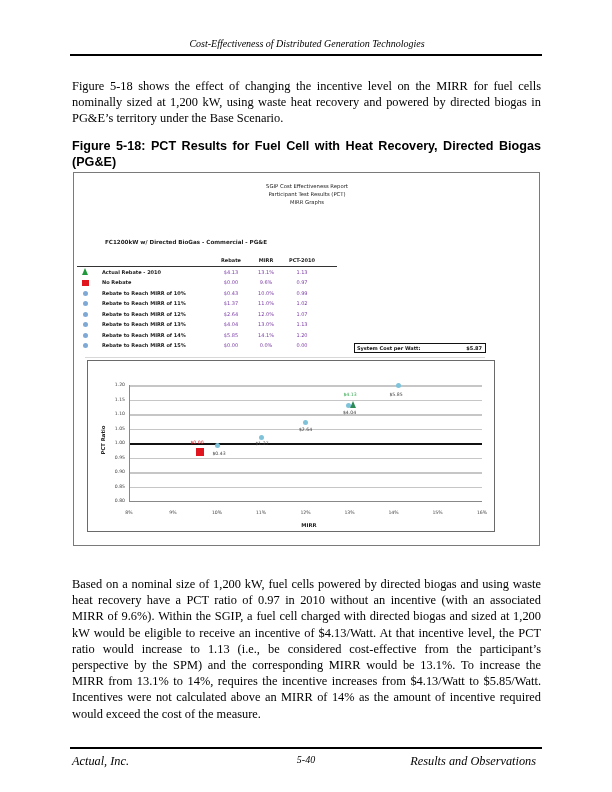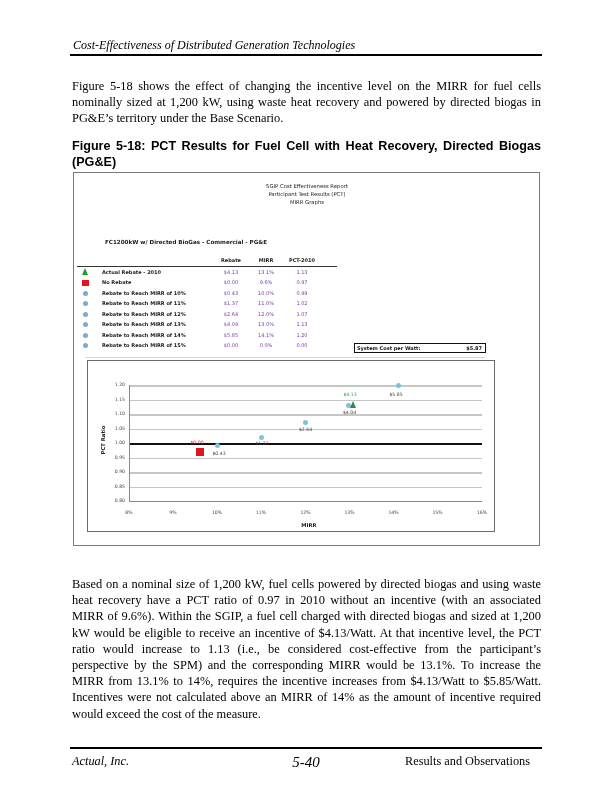--- a/index.html
+++ b/index.html
@@ -1,18 +1,18 @@
 <!DOCTYPE html>
 <html><head>
 <meta charset="utf-8">
 <style>
   html, body { margin: 0; padding: 0; background: #ffffff; }
   body { width: 612px; height: 792px; position: relative; overflow: hidden; font-family: "Liberation Serif", serif; color: #000; }
 
-  .running-header { position: absolute; left: 73px; top: 38px; width: 468px; font-style: italic; font-size: 12px; }
+  .running-header { position: absolute; left: 73px; top: 38px; width: 468px; text-align: center; font-style: italic; font-size: 10px; }
   .header-rule { position: absolute; left: 70px; top: 54px; width: 472px; height: 1.5px; background: #000; }
 
   .para { position: absolute; left: 72px; width: 469px; font-size: 12.4px; line-height: 16.2px; text-align: justify; text-align-last: left; }
   .para-1 { top: 78px; }
   .para-2 { top: 576px; }
 
   .fig-caption { position: absolute; left: 72px; top: 139px; width: 469px; font-family: "Liberation Sans", sans-serif; font-weight: bold; font-size: 12.6px; line-height: 15.5px; text-align: justify; text-align-last: left; }
 
   .fig-box { position: absolute; left: 73px; top: 172px; width: 467px; height: 374px; border: 1px solid #7a7a7a; box-sizing: border-box; }
   .report-title { position: absolute; left: 222px; top: 182px; width: 170px; text-align: center; font-family: "DejaVu Sans", sans-serif; font-size: 5.3px; line-height: 8px; color: #222; }
@@ -50,22 +50,22 @@
   .pt { position: absolute; }
   .pt.dot { width: 5px; height: 5px; margin-left: -2.5px; margin-top: -2.5px; border-radius: 50%; background: #7ec3da; }
   .pt.sq { width: 8px; height: 8px; margin-left: -4px; margin-top: -4px; background: #e0151d; }
   .pt.tri { width: 0; height: 0; margin-left: -3.5px; margin-top: -4.5px; border-left: 3.5px solid transparent; border-right: 3.5px solid transparent; border-bottom: 7px solid #2e8b57; }
   .dlabel { position: absolute; width: 30px; margin-left: -15px; text-align: center; font-family: "DejaVu Sans", sans-serif; font-size: 4.6px; color: #444; }
   .dlabel.red { color: #e0151d; }
   .dlabel.green { color: #2fa64a; }
 
   .footer-rule { position: absolute; left: 70px; top: 747px; width: 472px; height: 1.5px; background: #000; }
   .footer-left { position: absolute; left: 72px; top: 754px; font-style: italic; font-size: 12.3px; }
-  .footer-center { position: absolute; left: 276px; top: 754px; width: 60px; text-align: center; font-style: italic; font-size: 15px; }
-  .footer-right { position: absolute; right: 82px; top: 754px; font-size: 12.3px; }
+  .footer-center { position: absolute; left: 276px; top: 754px; width: 60px; text-align: center; font-style: italic; font-size: 10px; }
+  .footer-right { position: absolute; right: 76px; top: 754px; font-style: italic; font-size: 12.3px; }
 </style>
 </head>
 <body>
 
 <div class="running-header">Cost-Effectiveness of Distributed Generation Technologies</div>
 <div class="header-rule"></div>
 
 <p class="para para-1" style="margin:0">Figure 5-18 shows the effect of changing the incentive level on the MIRR for fuel cells nominally sized at 1,200 kW, using waste heat recovery and powered by directed biogas in PG&amp;E’s territory under the Base Scenario.</p>
 
 <div class="fig-caption">Figure 5-18:  PCT Results for Fuel Cell with Heat Recovery, Directed Biogas (PG&amp;E)</div>

